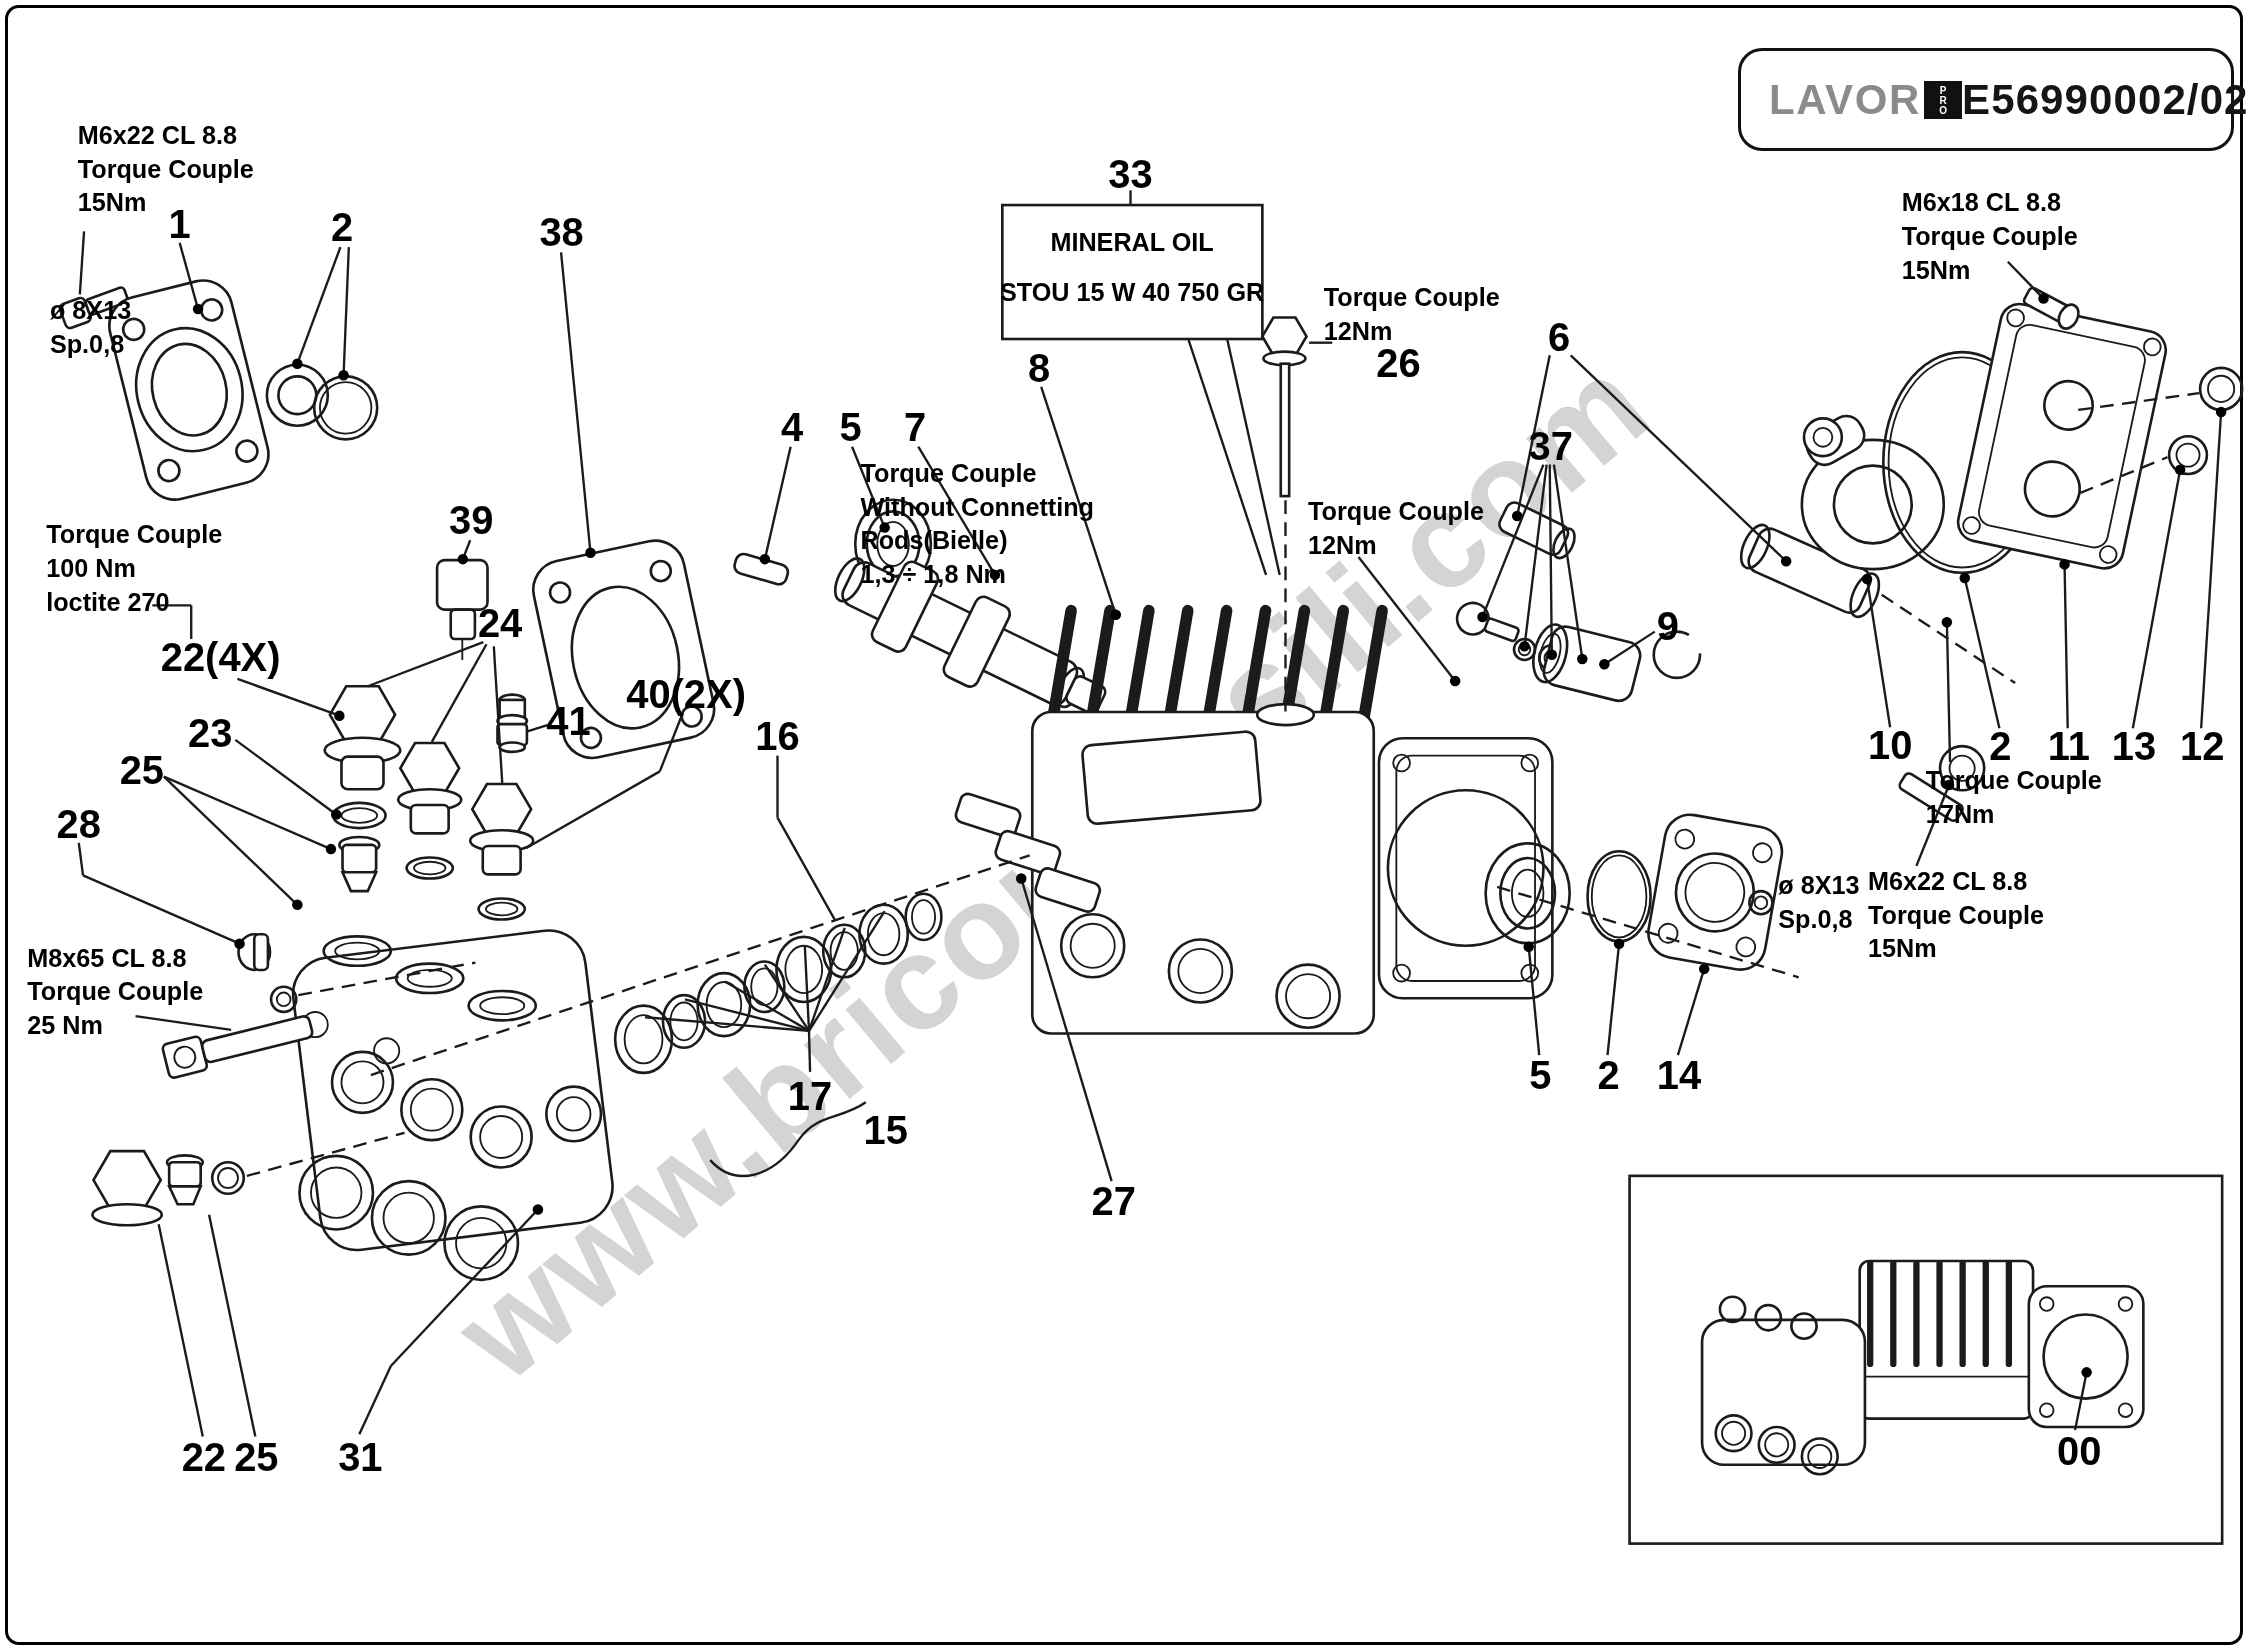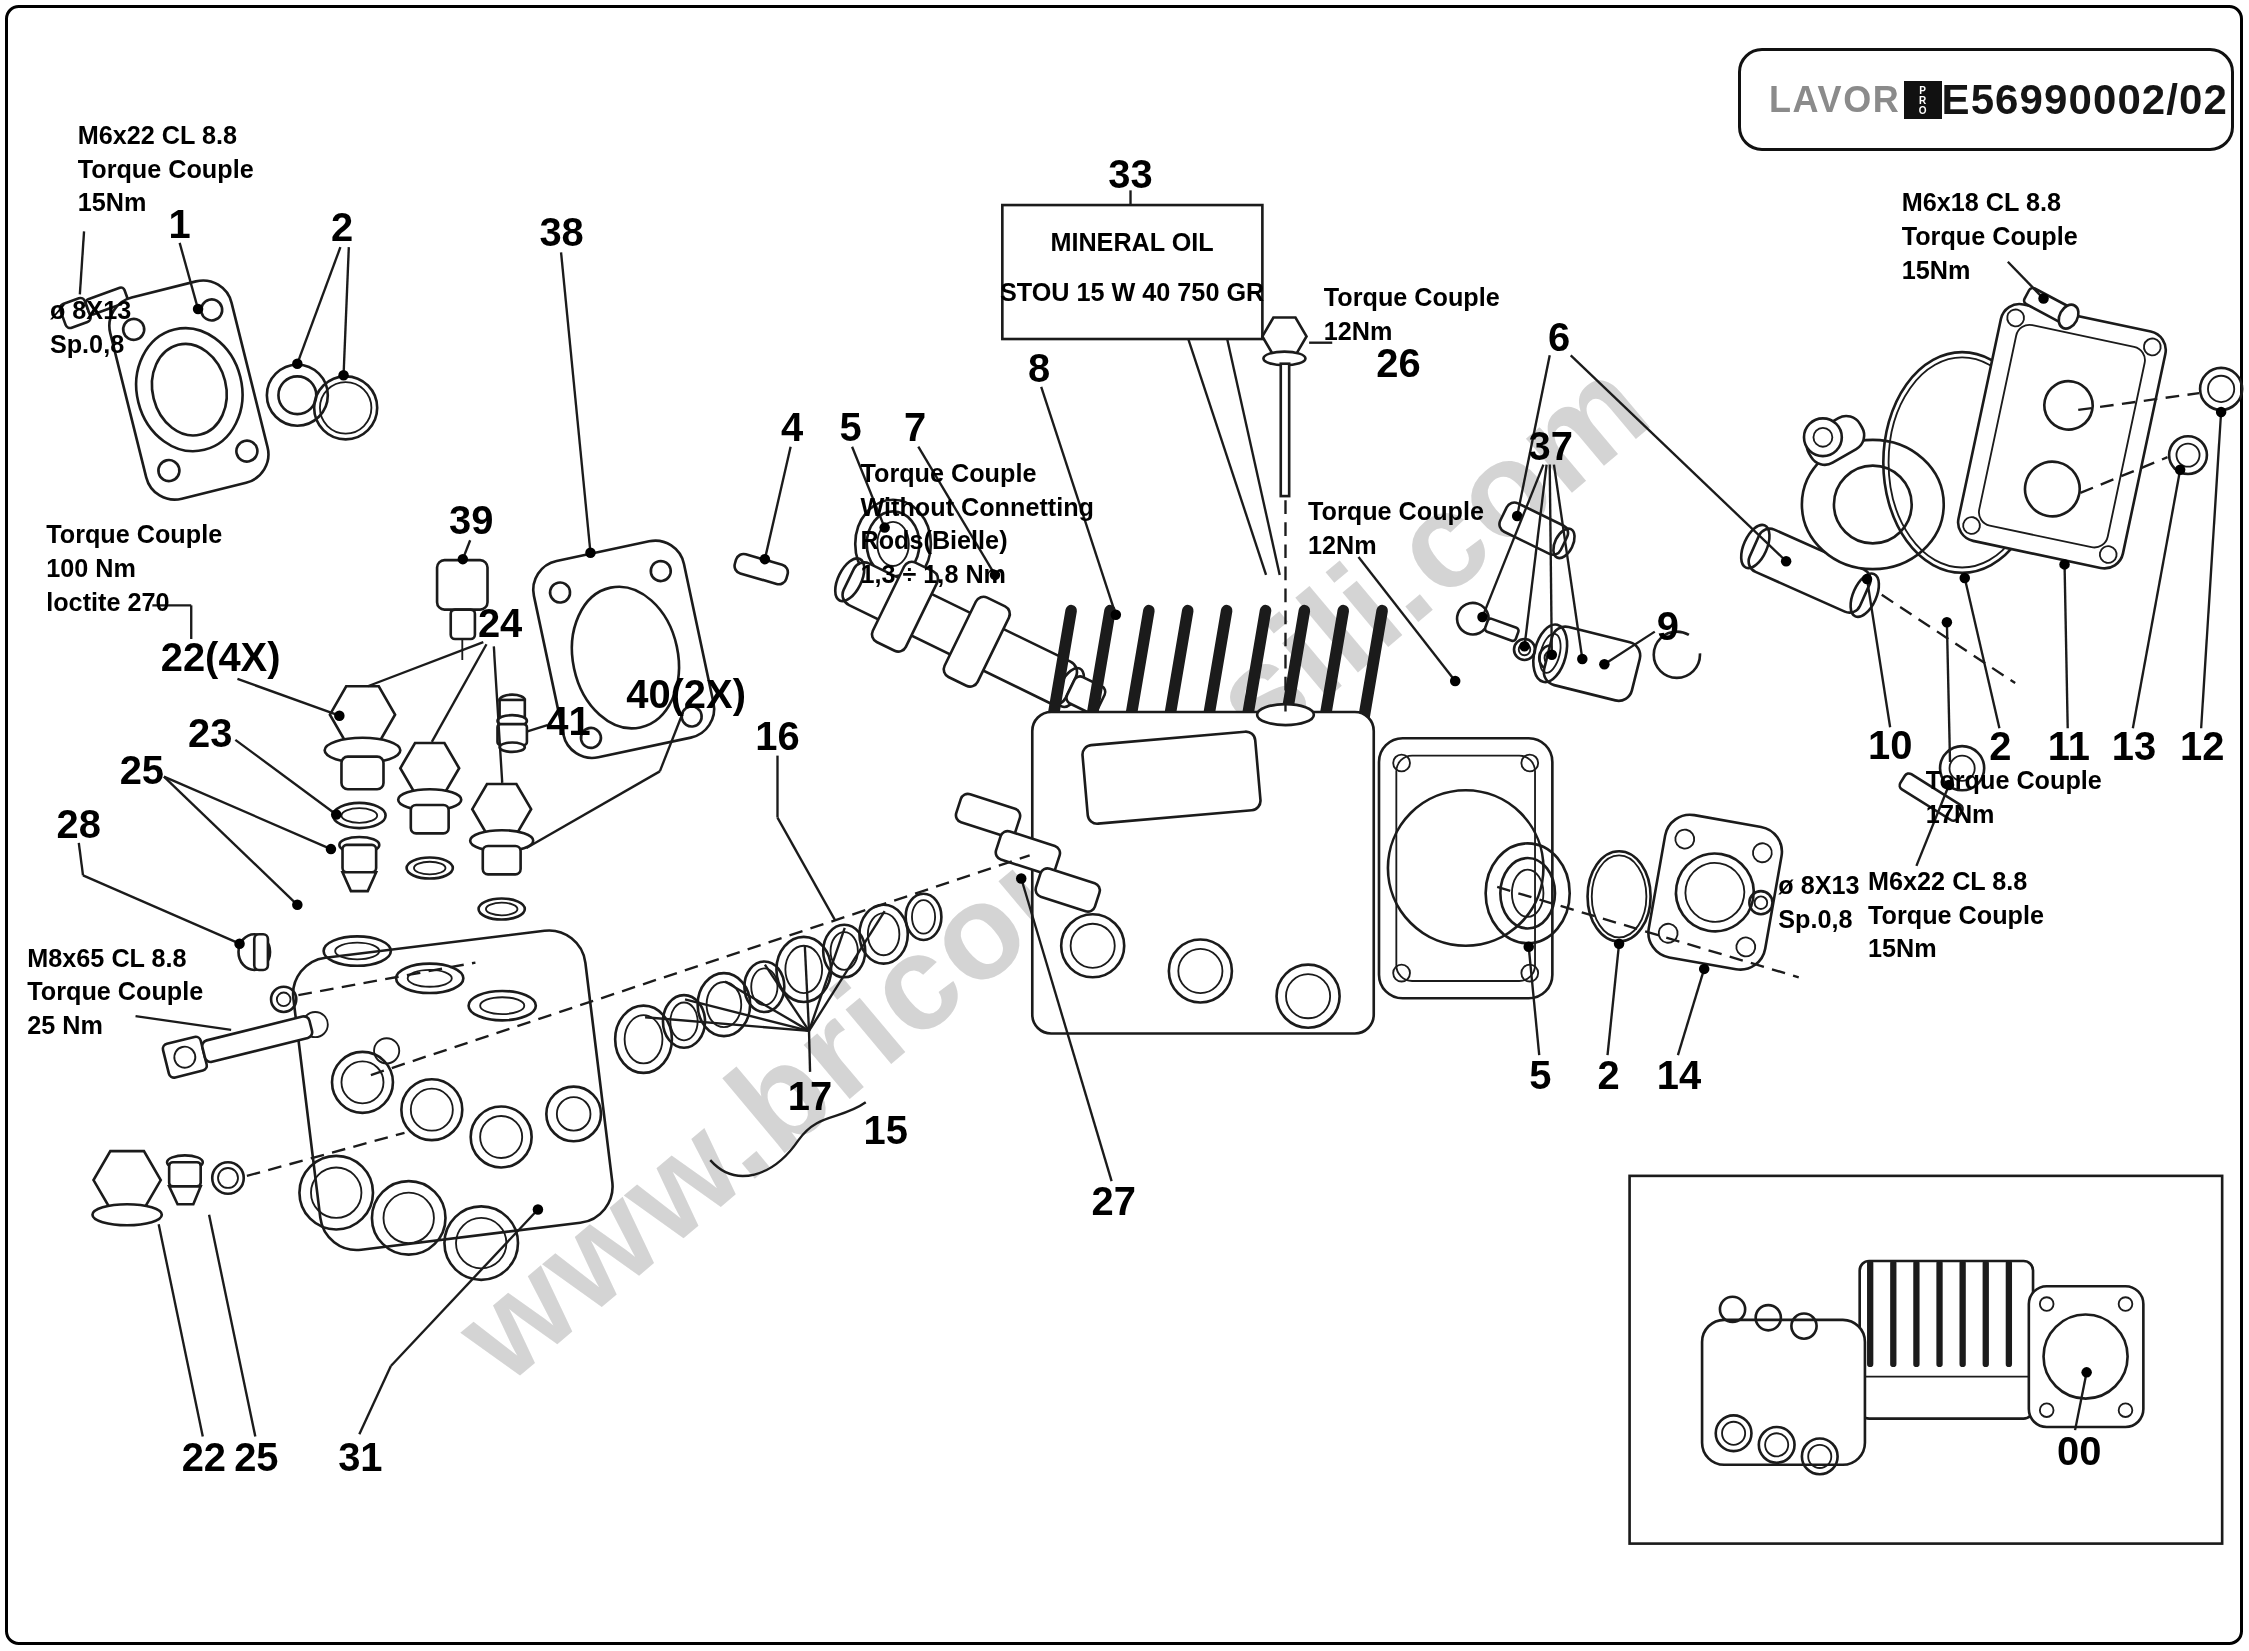--- a/index.html
+++ b/index.html
@@ -3,21 +3,21 @@
 <meta charset="utf-8">
 <style>
   html,body{margin:0;padding:0;background:#fff;}
   .canvas{position:relative;width:2250px;height:1652px;background:#ffffff;overflow:hidden;
           font-family:"Liberation Sans",sans-serif;}
   .page-border{position:absolute;left:5.3px;top:5.3px;right:7.4px;bottom:7.4px;
                border:3.2px solid #000;border-radius:13.7px;pointer-events:none;}
   .logo-box{position:absolute;left:1738px;top:48px;width:496px;height:103px;
             border:3.7px solid #111;border-radius:24px;display:flex;align-items:center;
             padding:0 28px;box-sizing:border-box;background:#fff;}
-  .brand{font-size:36px;font-weight:900;color:#8b8b8b;letter-spacing:1.6px;}
+  .brand{font-size:42px;font-weight:900;color:#8b8b8b;letter-spacing:1.6px;}
   .brand-sub{width:38px;height:38px;background:#111;color:#fff;margin-left:3.2px;
              display:flex;align-items:center;justify-content:center;
              font-size:10px;font-weight:bold;writing-mode:vertical-lr;text-orientation:upright;
              letter-spacing:-1.1px;}
   .code{margin-left:auto;font-size:42px;font-weight:600;color:#151515;letter-spacing:1.1px;}
   svg text{user-select:none;}
   .s{fill:#ffffff;stroke:#1b1b1b;stroke-width:5;}
   .n{fill:none;stroke:#1b1b1b;stroke-width:5;}
   .t{fill:none;stroke:#1b1b1b;stroke-width:3.5;}
   .ld{stroke:#1b1b1b;stroke-width:4.5;fill:none;}

